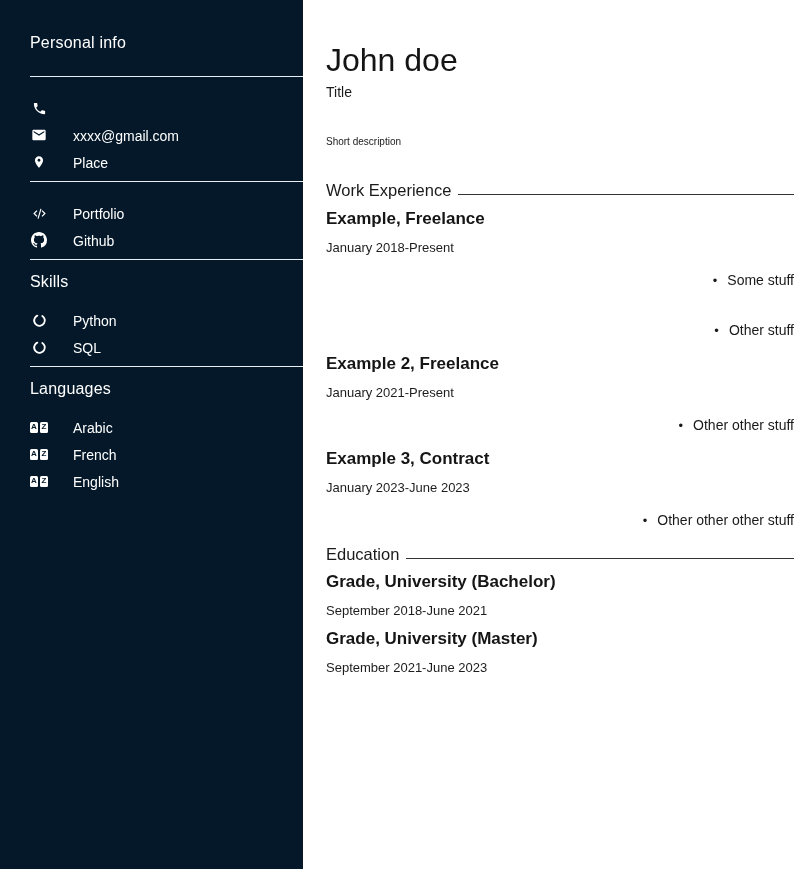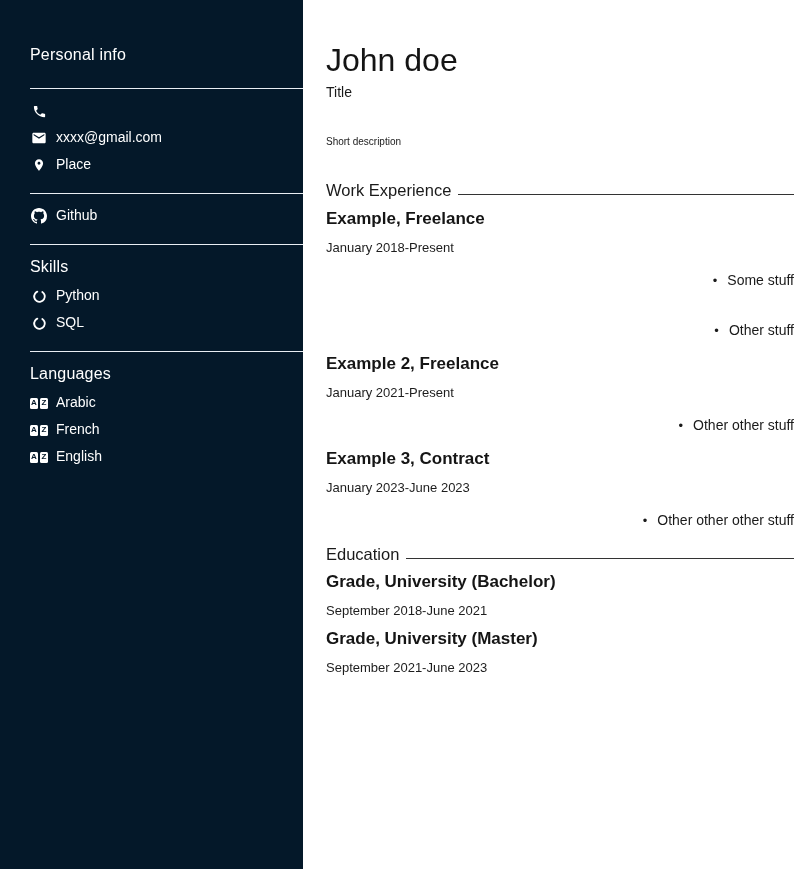--- a/index.html
+++ b/index.html
@@ -11,38 +11,38 @@
     font-family: "Liberation Sans", sans-serif;
     overflow: hidden;
   }
 
   
   .sidebar {
     position: absolute; left: 0; top: 0;
     width: 303px; height: 869px;
     background: #041829;
     color: #ffffff;
-    padding: 46px 0 0 30px;
+    padding: 34px 0 0 30px;
   }
   .side-heading {
     font-size: 16px; font-weight: 400;
     margin: 0; letter-spacing: .2px;
     line-height: 18px;
   }
   .side-rule {
     border: none;
     border-top: 1px solid #e9eef3;
     margin: 24px 0 13px 0;
     height: 0;
   }
   .side-rule.between { margin-top: 10px; }
   .side-section-items { margin-top: 11px; }
   .srow {
-    display: flex; align-items: flex-start;
-    height: 27px; gap: 8px;
+    display: flex; align-items: flex-end;
+    height: 27px; gap: 25px;
   }
   .icn {
     width: 18px; height: 18px;
     display: flex; align-items: center; justify-content: center;
     flex: 0 0 18px;
   }
   .icn svg { display: block; }
   .srow .lbl { font-size: 14px; line-height: 16px; }
 
   
@@ -127,20 +127,28 @@
         </svg>
     </span>
     <span class="lbl">Place</span>
   </div>
 
   <hr class="side-rule between">
 
   <div class="side-section-items">
     <div class="srow">
       <span class="icn">
+        <svg width="17" height="15" viewBox="0 0 24 24" fill="#ffffff">
+            <path d="M8.7 15.9L4.8 12l3.9-3.9-1.4-1.4L2 12l5.3 5.3 1.4-1.4zm6.6 0l3.9-3.9-3.9-3.9 1.4-1.4L22 12l-5.3 5.3-1.4-1.4zM13.4 4.2l-4.6 15.6 1.8.5 4.6-15.6-1.8-.5z"></path>
+          </svg>
+      </span>
+      <span class="lbl">Portfolio</span>
+    </div>
+    <div class="srow">
+      <span class="icn">
         <svg width="16" height="16" viewBox="0 0 16 16" fill="#ffffff">
             <path d="M8 0C3.58 0 0 3.58 0 8c0 3.54 2.29 6.53 5.47 7.59.4.07.55-.17.55-.38 0-.19-.01-.82-.01-1.49-2.01.37-2.53-.49-2.69-.94-.09-.23-.48-.94-.82-1.13-.28-.15-.68-.52-.01-.53.63-.01 1.08.58 1.23.82.72 1.21 1.87.87 2.33.66.07-.52.28-.87.51-1.07-1.78-.2-3.64-.89-3.64-3.95 0-.87.31-1.59.82-2.15-.08-.2-.36-1.02.08-2.12 0 0 .67-.21 2.2.82.64-.18 1.32-.27 2-.27s1.36.09 2 .27c1.53-1.04 2.2-.82 2.2-.82.44 1.1.16 1.92.08 2.12.51.56.82 1.27.82 2.15 0 3.07-1.87 3.75-3.65 3.95.29.25.54.73.54 1.48 0 1.07-.01 1.93-.01 2.2 0 .21.15.46.55.38A8.01 8.01 0 0016 8c0-4.42-3.58-8-8-8z"></path>
           </svg>
       </span>
       <span class="lbl">Github</span>
     </div>
   </div>
 
   <hr class="side-rule between">
   <h2 class="side-heading">Skills</h2>

